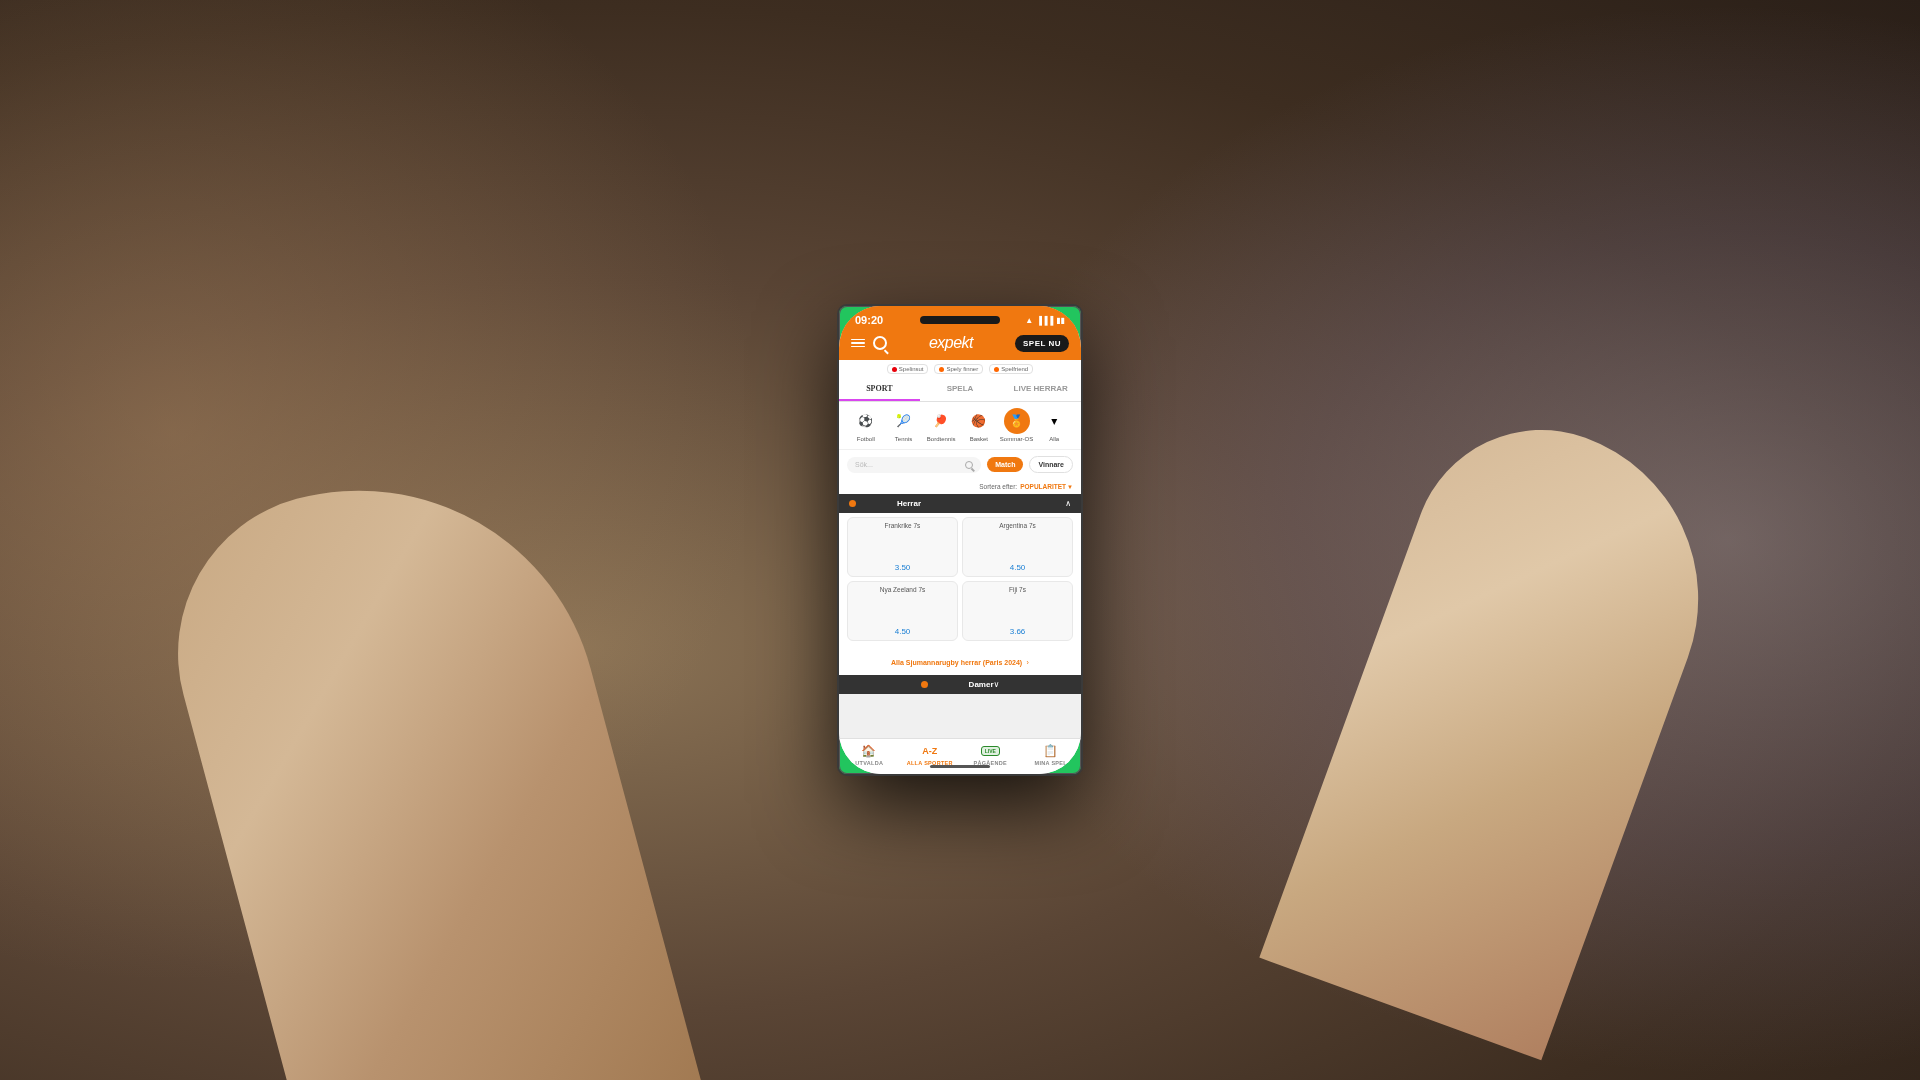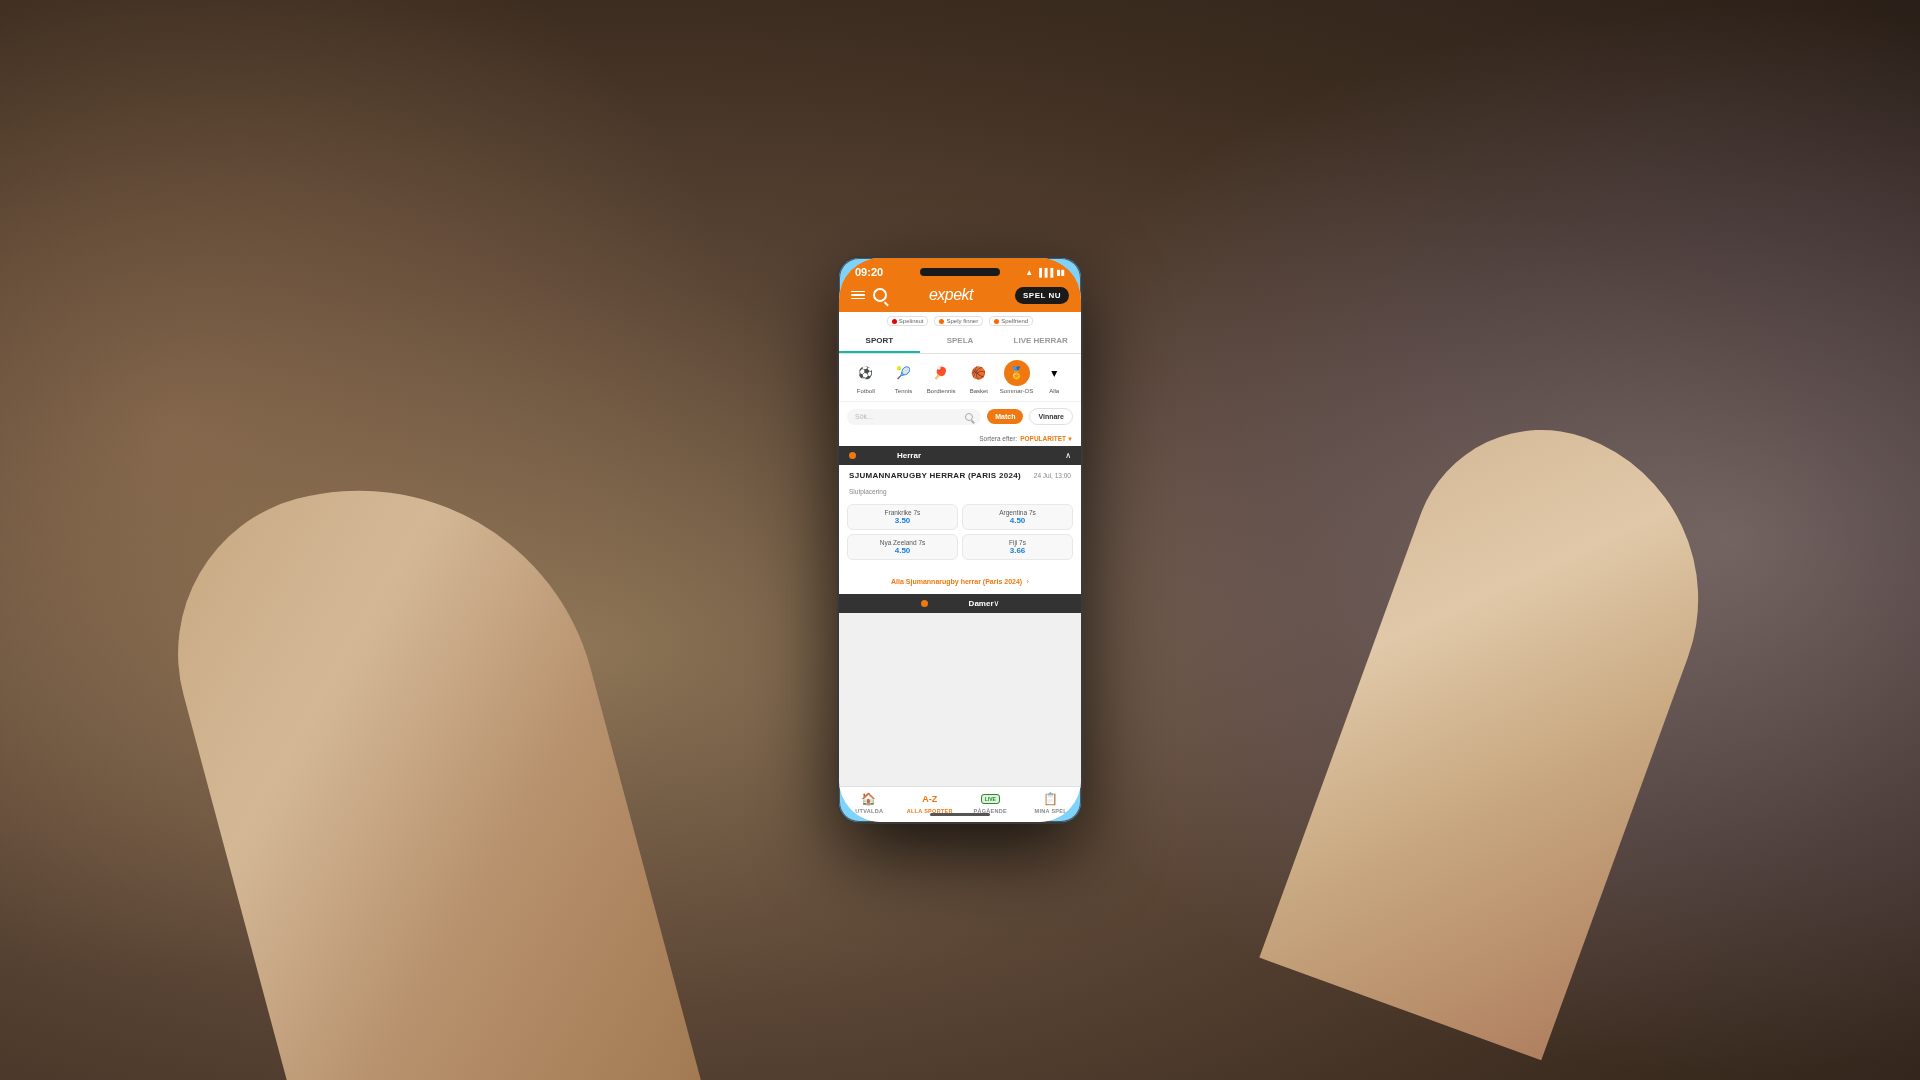--- a/index.html
+++ b/index.html
@@ -65,23 +65,23 @@
     .phone-wrapper {
       position: relative;
       z-index: 10;
       display: flex;
       align-items: center;
       justify-content: center;
     }
 
     .phone {
       width: 242px;
-      height: 564px;
-      background: #7dd3fc;
-      border-radius: 20px;
+      height: 468px;
+      background: #22c55e;
+      border-radius: 8px;
       position: relative;
       box-shadow: 
         0 0 0 2px #3a3a3a,
         0 30px 80px rgba(0,0,0,0.8),
         inset 0 0 0 1px #555;
       overflow: hidden;
     }
 
     
     .phone-notch {
@@ -255,21 +255,22 @@
       padding: 6px 0;
       font-size: 8px;
       font-weight: 600;
       color: #999;
       cursor: pointer;
       border-bottom: 2px solid transparent;
     }
 
     .nav-tab.active {
       color: #333;
-      border-bottom: 2px solid #14b8a6;
+      border-bottom: 2px solid #d946ef;
+      font-family: Liberation Serif, serif;
     }
 
     
     .sport-icons {
       background: white;
       display: flex;
       align-items: center;
       padding: 6px 8px;
       gap: 0;
       flex-shrink: 0;
@@ -495,21 +496,22 @@
     }
 
     .odds-team {
       font-size: 6.5px;
       color: #555;
     }
 
     .odds-value {
       font-size: 8px;
       color: #1a7fd4;
-      font-weight: 700;
+      font-weight: 400;
+      margin-top: 34px;
     }
 
     
     .all-matches-link {
       padding: 6px 10px;
       text-align: center;
     }
 
     .all-matches-text {
       font-size: 7px;
@@ -706,27 +708,20 @@
 
         <div class="section-header">
           <div class="section-header-left">
             <div class="section-dot"></div>
             <span class="section-title">Herrar</span>
           </div>
           <span class="section-chevron">∧</span>
         </div>
 
         <div class="event-card">
-          <div class="event-header">
-            <div class="event-meta">
-              <span class="event-title">SJUMANNARUGBY HERRAR (PARIS 2024)</span>
-              <span class="event-date">24 Jul, 13:00</span>
-            </div>
-            <span class="event-subtitle">Slutplacering</span>
-          </div>
 
           <div class="odds-grid">
             <div class="odds-cell">
               <div class="odds-team">Frankrike 7s</div>
               <div class="odds-value">3.50</div>
             </div>
             <div class="odds-cell">
               <div class="odds-team">Argentina 7s</div>
               <div class="odds-value">4.50</div>
             </div>

